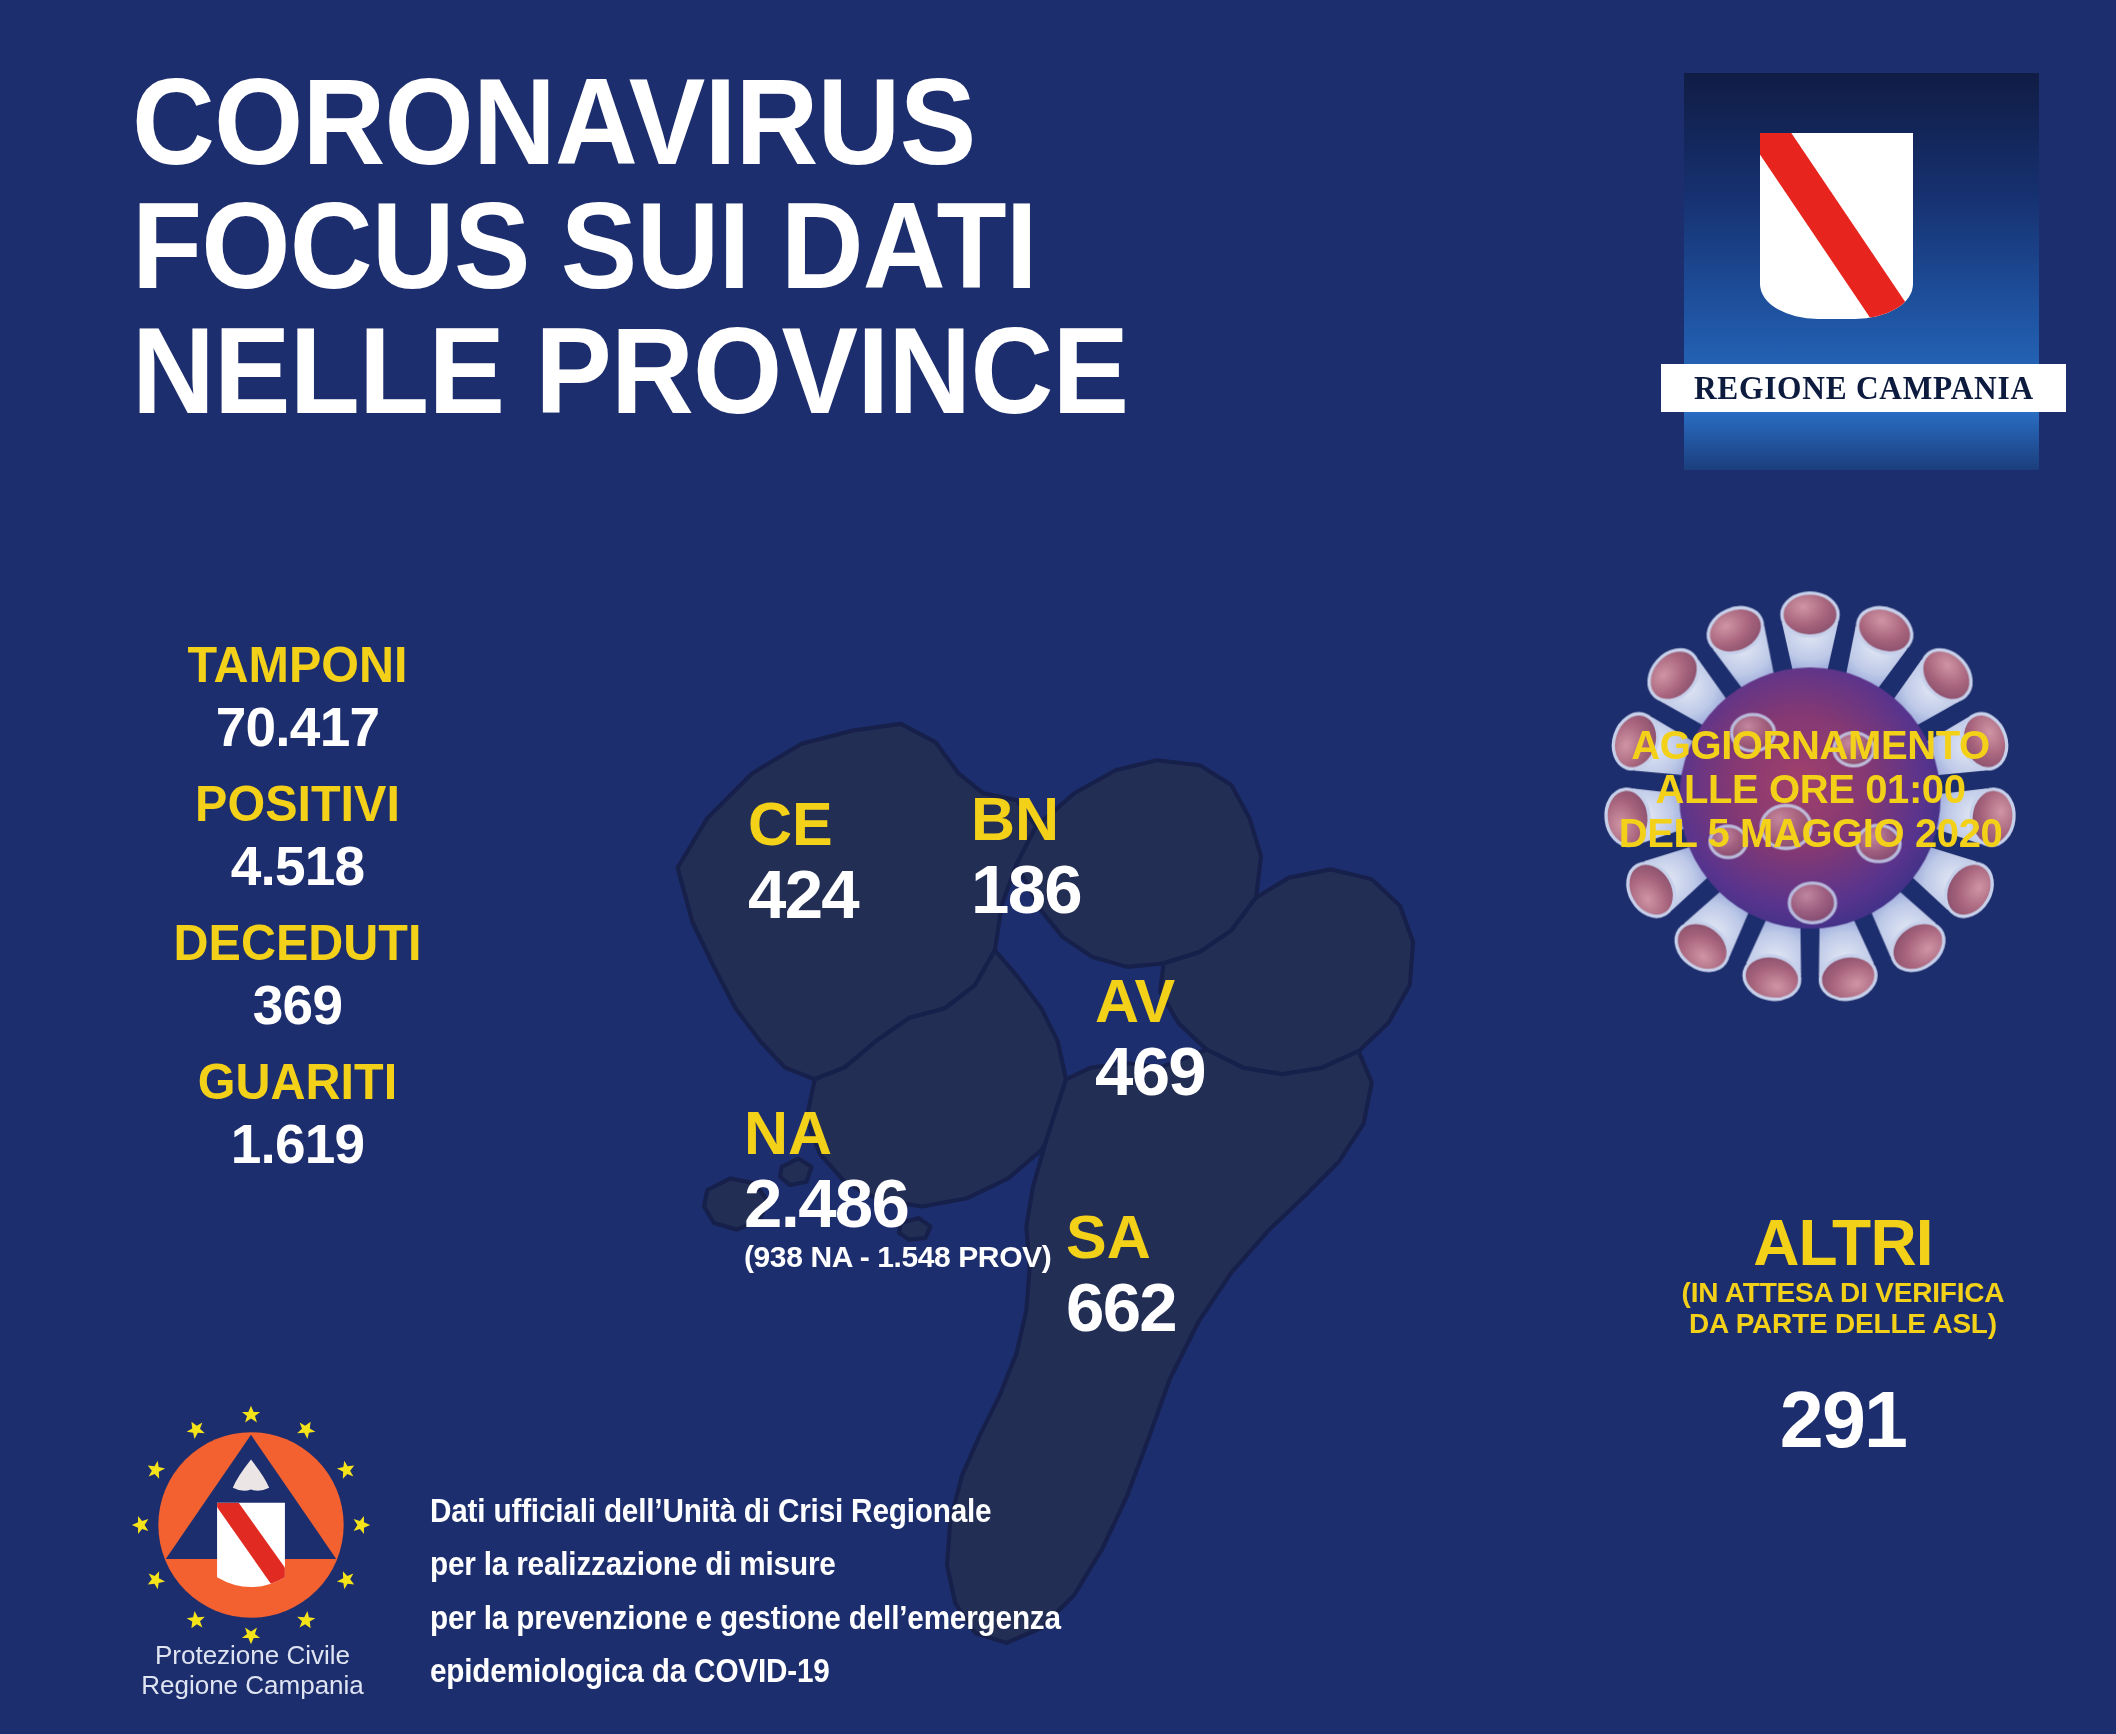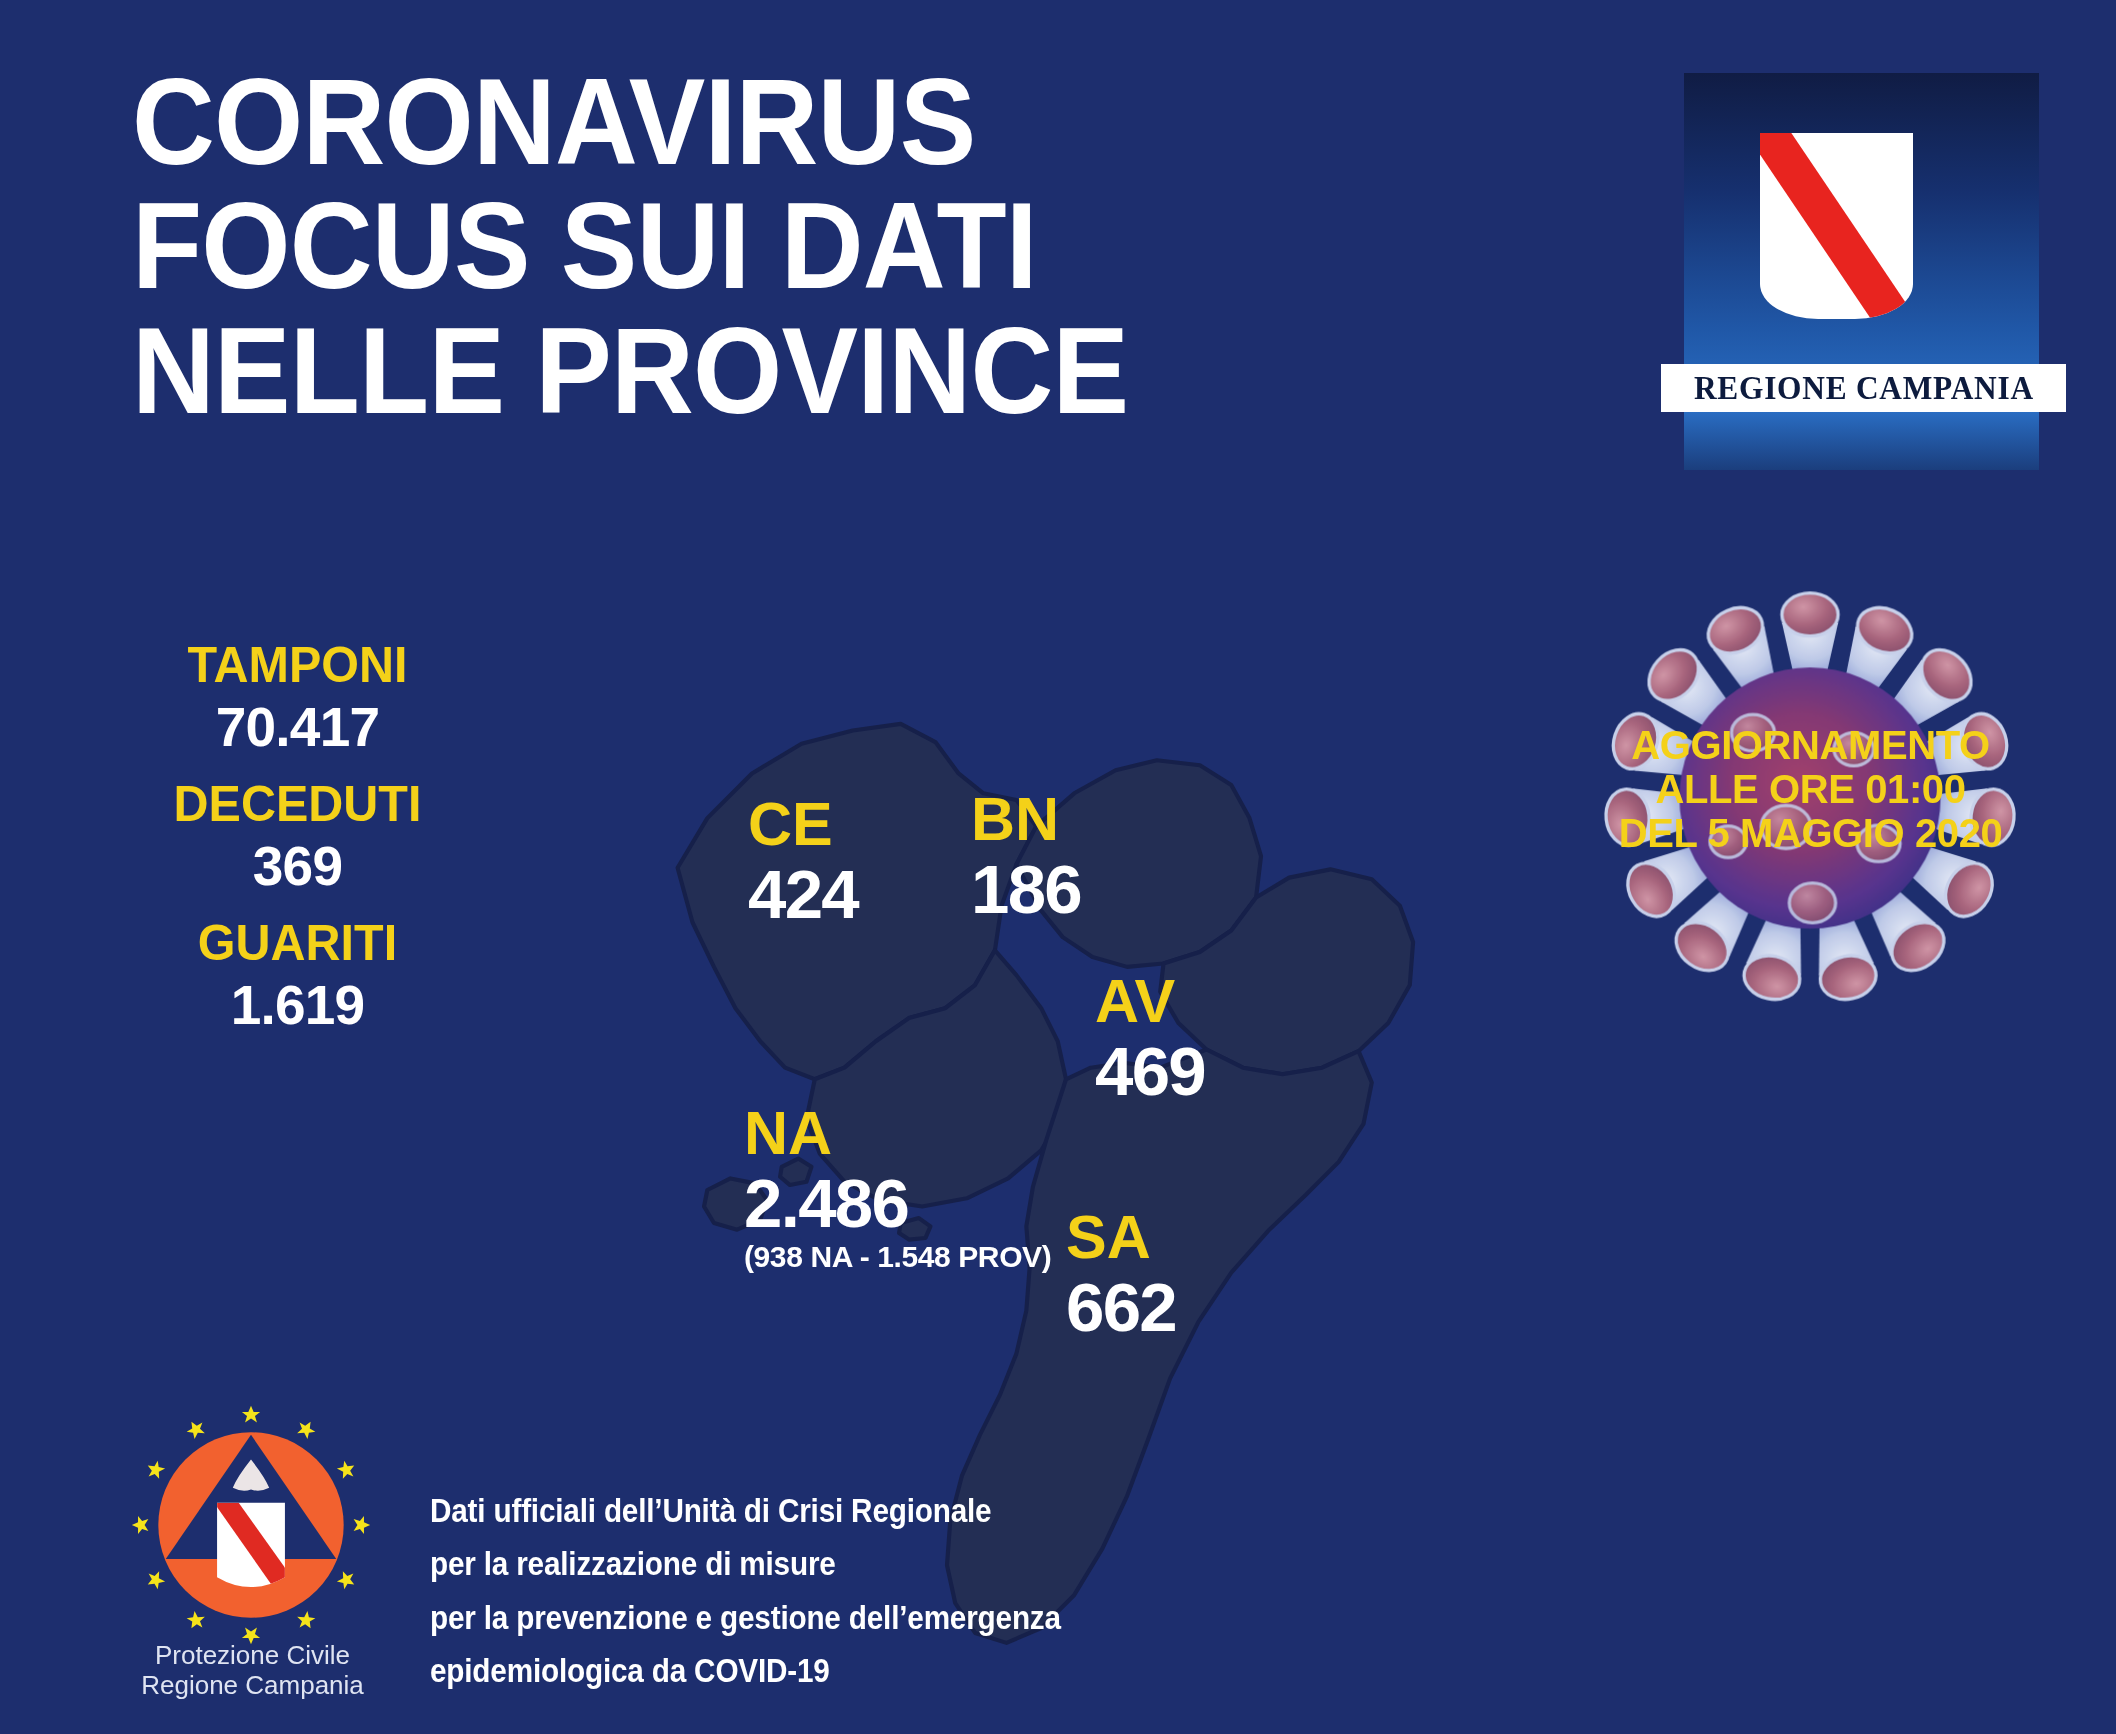--- a/index.html
+++ b/index.html
@@ -129,20 +129,24 @@
     <div id="rc-shield"></div>
     <div id="rc-band">
       <span>REGIONE CAMPANIA</span>
     </div>
   </div>
 
   <div id="stats">
     <div class="stat">
       <div class="stat-label">TAMPONI</div>
       <div class="stat-value">70.417</div>
+    </div>
+    <div class="stat">
+      <div class="stat-label">POSITIVI</div>
+      <div class="stat-value">4.518</div>
     </div>
     <div class="stat">
       <div class="stat-label">DECEDUTI</div>
       <div class="stat-value">369</div>
     </div>
     <div class="stat">
       <div class="stat-label">GUARITI</div>
       <div class="stat-value">1.619</div>
     </div>
   </div>
@@ -326,20 +330,28 @@
       </g>
     </svg>
   </div>
 
   <div id="update">
     <div>AGGIORNAMENTO</div>
     <div>ALLE ORE 01:00</div>
     <div>DEL 5 MAGGIO 2020</div>
   </div>
 
+  <div id="altri">
+    <div id="altri-title">ALTRI</div>
+    <div id="altri-note">
+      <div>(IN ATTESA DI VERIFICA</div>
+      <div>DA PARTE DELLE ASL)</div>
+    </div>
+    <div id="altri-val">291</div>
+  </div>
 
   <div id="pc">
     <div id="pc-mark">
       <svg viewBox="0 0 290 290" xmlns="http://www.w3.org/2000/svg" aria-hidden="true">
 
         <g fill="#f5e31a">
           <g transform="translate(145,145)">
             <g transform="rotate(0)  translate(0,-133)">
                 <polygon points="0,-11 3.2,-3.5 11,-3.5 4.8,1.4 7.2,9 0,4.4 -7.2,9 -4.8,1.4 -11,-3.5 -3.2,-3.5"></polygon>
               </g>

